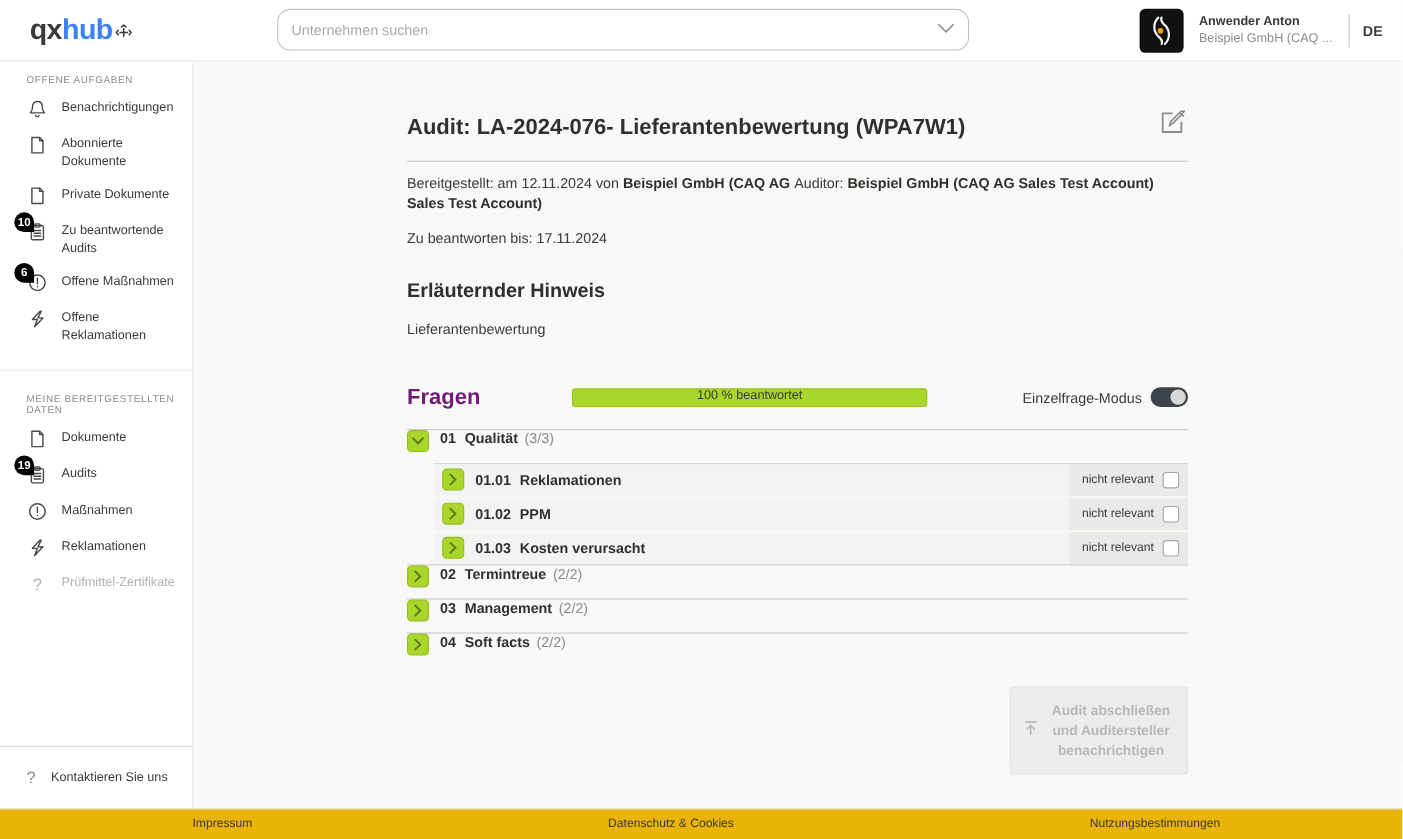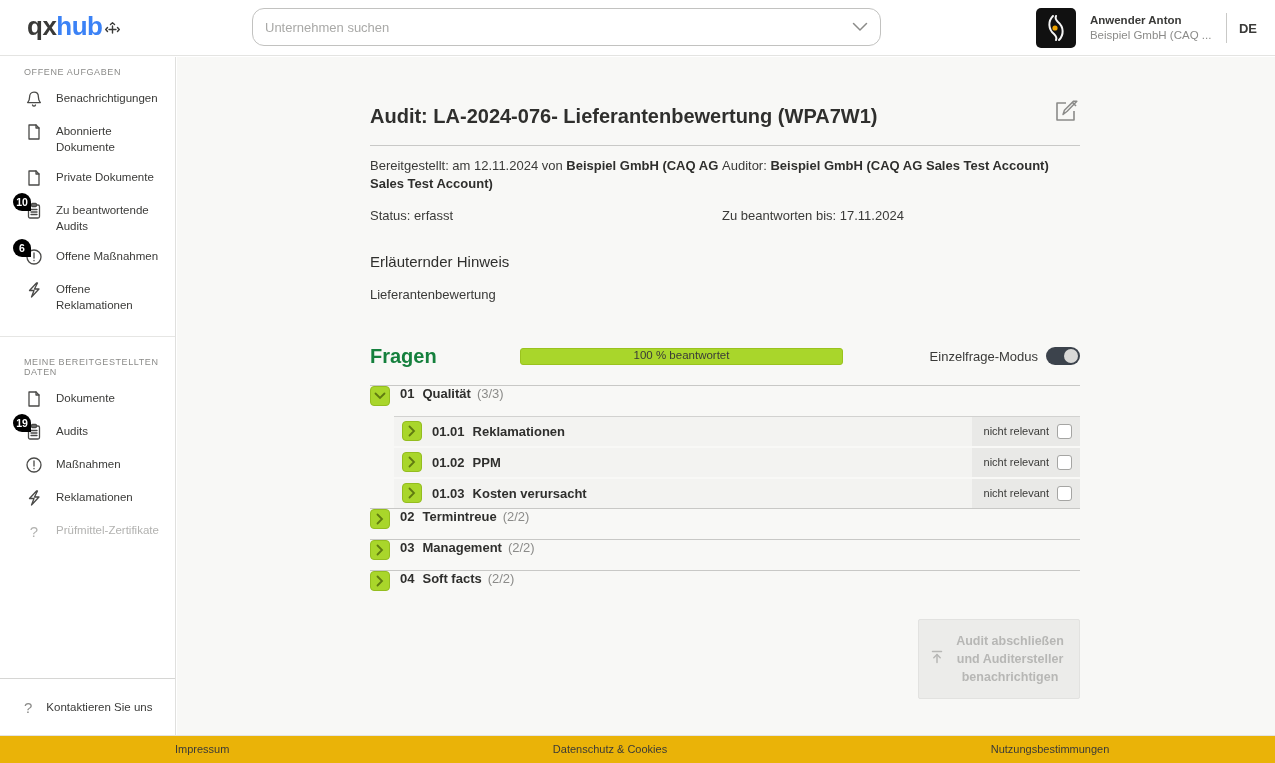--- a/index.html
+++ b/index.html
@@ -72,25 +72,25 @@
     position:absolute; top:57px; left:177px; width:1098px; height:678px;
     background:#f8f8f6; overflow:hidden;
   }
   .content { position:absolute; left:193px; top:0; width:710px; }
   .audit-title-row { display:flex; align-items:flex-start; margin-top:48px; }
   .audit-title { font-size:20px; font-weight:bold; color:#2f2f2d; flex:1; }
   .edit-btn { cursor:pointer; margin-top:-8px; }
   .title-hr { border:none; border-top:1px solid #c9c9c7; margin-top:16px; }
   .meta-grid { display:grid; grid-template-columns:352px 1fr; column-gap:0; row-gap:14px; margin-top:11px; font-size:13px; line-height:1.4; }
   .meta-grid b { color:#2f2f2d; }
-  .note-heading { margin-top:27px; font-size:15px; font-weight:normal; color:#2f2f2d; }
+  .note-heading { margin-top:27px; font-size:18px; font-weight:bold; color:#2f2f2d; }
   .note-text { margin-top:17px; font-size:13px; color:#3a3a38; }
 
   .fragen-row { display:flex; align-items:center; margin-top:43px; }
-  .fragen-heading { font-size:20px; font-weight:bold; color:#15803d; width:150px; }
+  .fragen-heading { font-size:20px; font-weight:bold; color:#701a75; width:150px; }
   .progress {
     width:323px; height:17px; background:#a9d62b; border:1px solid #9ac31e; border-radius:3px;
     display:flex; justify-content:center;
   }
   .progress .ptext { font-size:11.5px; color:#3a3a38; }
   .mode-wrap { margin-left:auto; display:flex; align-items:center; }
   .mode-label { font-size:13px; color:#3a3a38; margin-right:8px; }
   .toggle { width:34px; height:18px; border-radius:9px; background:#3c434c; position:relative; cursor:pointer; }
   .toggle .knob { position:absolute; right:2px; top:2px; width:14px; height:14px; border-radius:50%; background:#d9d9d7; }
 
@@ -327,21 +327,20 @@
 
     <hr class="title-hr">
 
     <div class="meta-grid">
       <div>
         <span>Bereitgestellt: am 12.11.2024 von </span><b>Beispiel GmbH (CAQ AG Sales Test Account)</b>
       </div>
       <div>
         <span>Auditor: </span><b>Beispiel GmbH (CAQ AG Sales Test Account)</b>
       </div>
-      <div>Status: erfasst</div>
       <div>Zu beantworten bis: 17.11.2024</div>
     </div>
 
     <div class="note-heading">Erläuternder Hinweis</div>
     <div class="note-text">Lieferantenbewertung</div>
 
     <div class="fragen-row">
       <div class="fragen-heading">Fragen</div>
       <div class="progress">
         <span class="ptext">100 % beantwortet</span>

